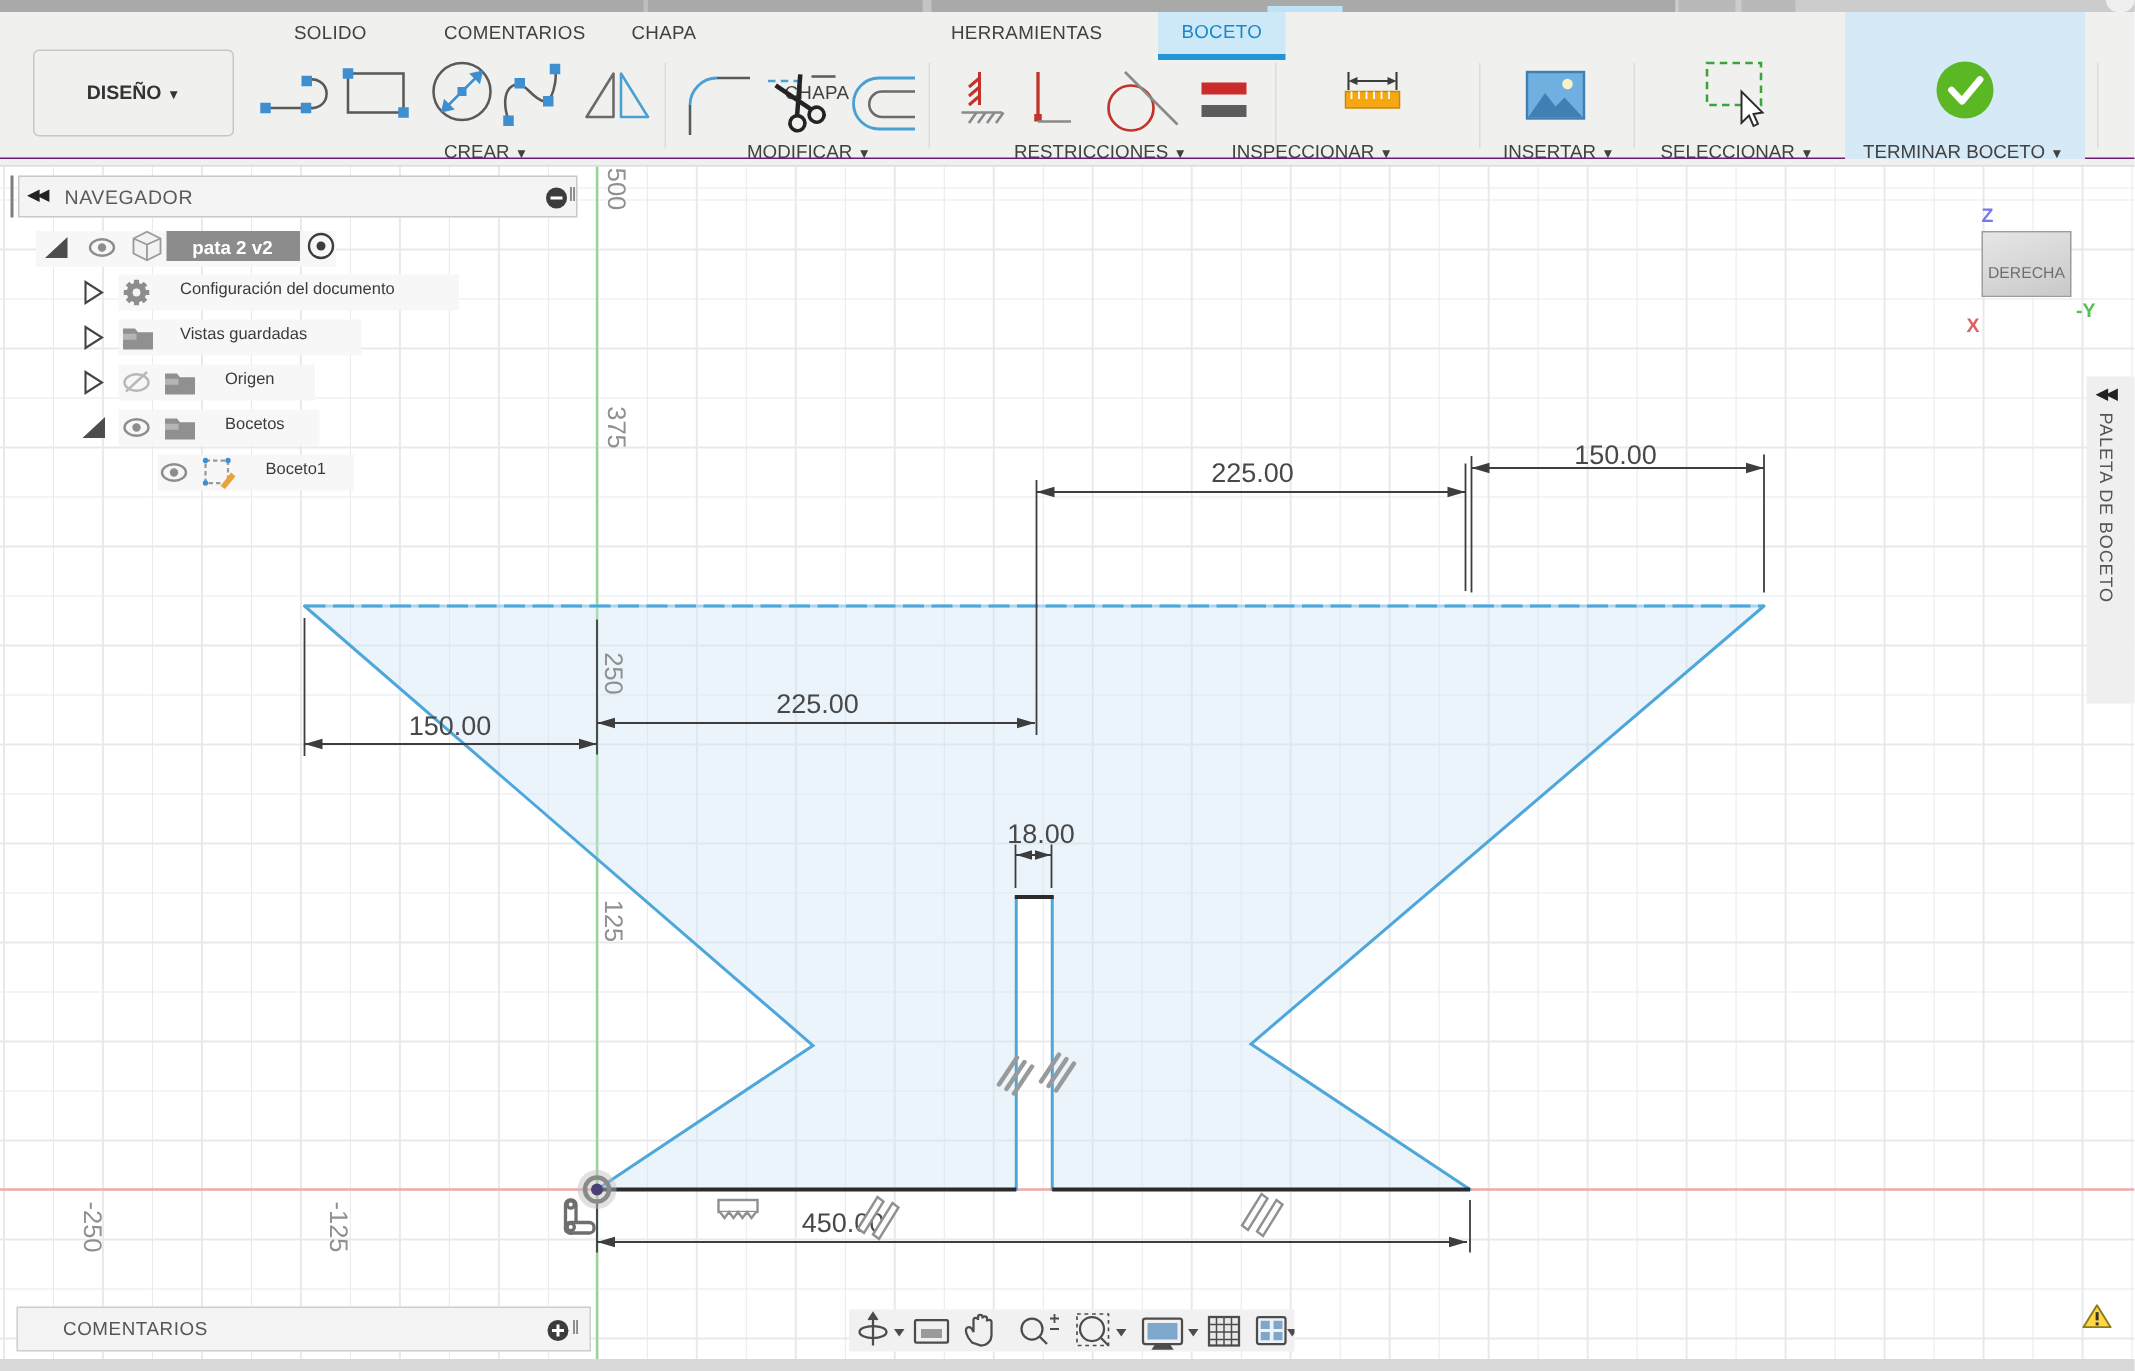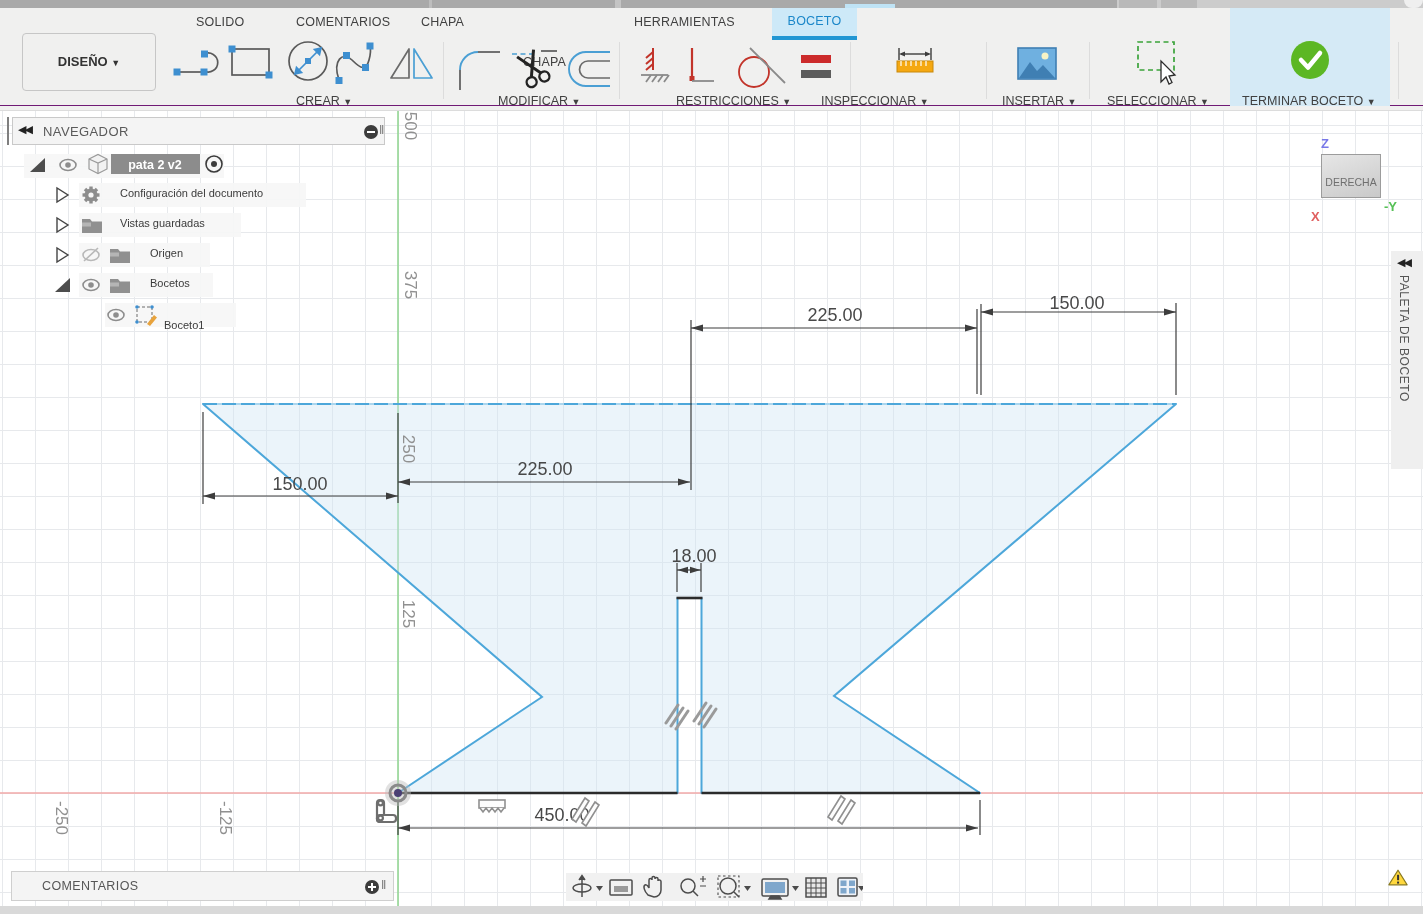--- a/index.html
+++ b/index.html
@@ -364,21 +364,21 @@
     <rect x="37" y="4" width="15" height="15" fill="none" stroke="#9a9a9a" stroke-width="1.5" stroke-dasharray="3 2"></rect>
     <circle cx="37" cy="4" r="1.8" fill="#3e8fd0"></circle>
       <circle cx="52" cy="4" r="1.8" fill="#3e8fd0"></circle>
     <circle cx="37" cy="19" r="1.8" fill="#3e8fd0"></circle>
     <path d="M47,21 L54,12 L57,14.5 L50,23 Z" fill="#e8a33d"></path>
   </svg>
   <span class="navtxt" style="left:120px;top:81px;">Configuración del documento</span>
   <span class="navtxt" style="left:120px;top:111px;">Vistas guardadas</span>
   <span class="navtxt" style="left:150px;top:141px;">Origen</span>
   <span class="navtxt" style="left:150px;top:171px;">Bocetos</span>
-  <span class="navtxt" style="left:164px;top:201px;margin-top:12px;">Boceto1</span>
+  <span class="navtxt" style="left:177px;top:201px;">Boceto1</span>
   <div id="combar">
     <span style="position:absolute;left:30px;top:7px;font-size:12.5px;color:#565656;letter-spacing:.4px;">COMENTARIOS</span>
     <svg style="position:absolute;left:352px;top:7px;" width="16" height="16">
       <circle cx="8" cy="8" r="7" fill="#3c3c3c"></circle>
         <rect x="4" y="7" width="8" height="2" fill="#fff"></rect>
         <rect x="7" y="4" width="2" height="8" fill="#fff"></rect>
     </svg>
     <span style="position:absolute;left:369px;top:5px;font-size:13px;color:#777;">‖</span>
   </div>
   <div id="btoolbar">

